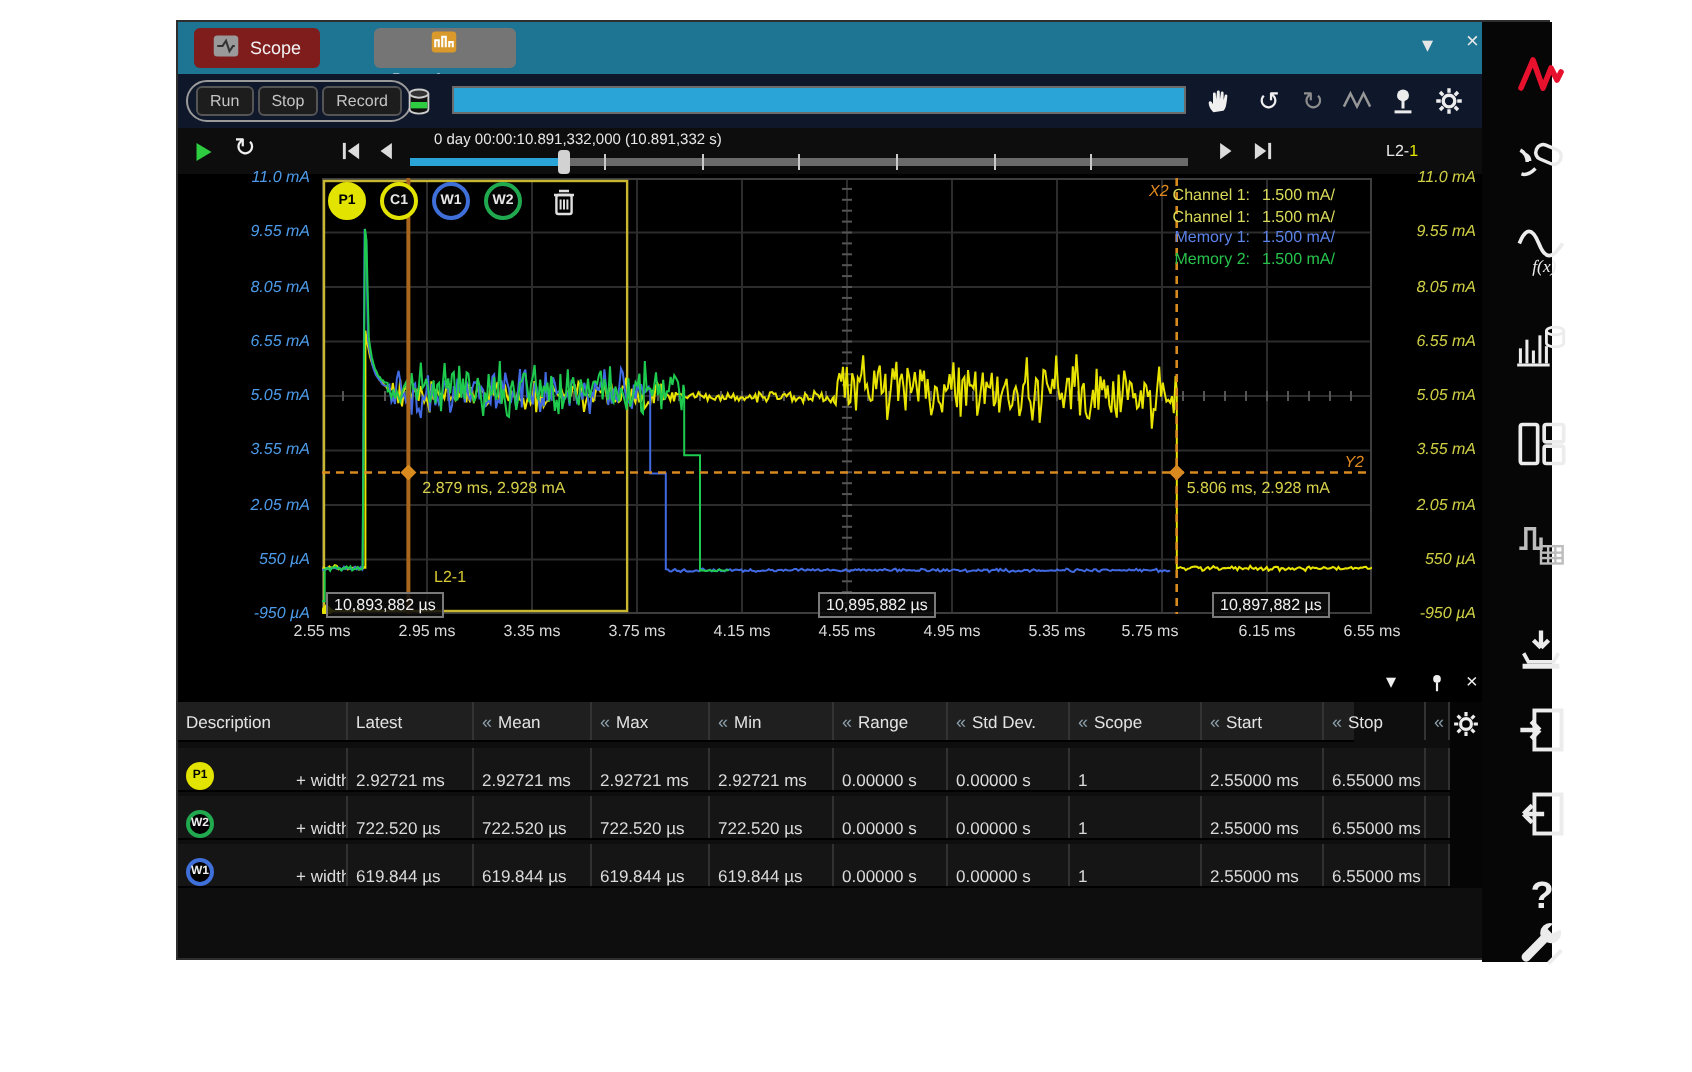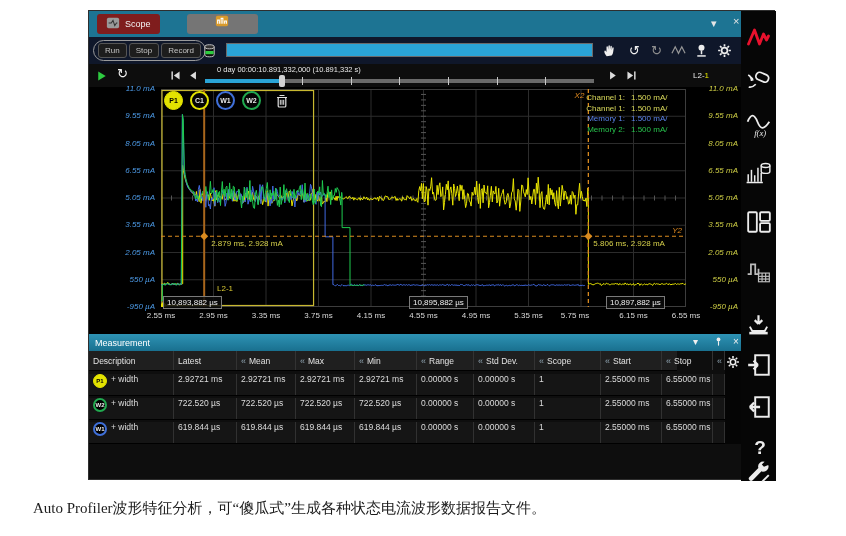--- a/index.html
+++ b/index.html
@@ -45,26 +45,26 @@
   .legrow .n{flex:1;text-align:right;margin-right:6px;}
   .legrow .v{width:52px;text-align:left;}
   
   .meas-title{position:absolute;left:0;top:323px;width:652px;height:17px;background:linear-gradient(#2e93b5,#19708f);color:#fff;font-size:9px;display:flex;align-items:center;padding-left:6px;}
   .mt-btn{position:absolute;top:326px;color:#f0f0f0;font-size:10px;line-height:10px;}
   .meas-body{position:absolute;left:0;top:340px;width:652px;height:128px;background:#0e0e0e;}
   .meas-head{position:absolute;left:0;top:340px;width:588px;height:20px;display:flex;background:#1f1f1f;border-bottom:1px solid #000;}
   .mh-cell{display:flex;align-items:center;gap:3px;padding-left:4px;font-size:8.5px;color:#e3e3e3;border-right:1px solid #333;overflow:hidden;white-space:nowrap;}
   .mh-cell .chev{color:#8fa3b0;font-size:9px;}
   .mrow{position:absolute;left:0;width:636px;height:22px;display:flex;background:#151515;border-bottom:1px solid #000;}
-  .mc{display:flex;align-items:flex-start;padding-left:4px;font-size:8.5px;color:#dcdcdc;border-right:1px solid #313131;overflow:hidden;white-space:nowrap;}
+  .mc{display:flex;align-items:flex-end;padding-left:4px;font-size:8.5px;color:#dcdcdc;border-right:1px solid #313131;overflow:hidden;white-space:nowrap;gap:37px;}
   .rowmark{width:14px;height:14px;border-radius:50%;display:flex;align-items:center;justify-content:center;font-size:6px;font-weight:bold;margin-right:4px;flex:0 0 14px;}
   .meas-gear{position:absolute;left:636px;top:340px;width:16px;height:93px;background:#050505;display:flex;align-items:flex-start;justify-content:center;padding-top:4px;}
   
   .sidebar{position:absolute;left:652px;top:0;width:35px;height:470px;background:#060606;}
-  .sb-icon{position:absolute;left:4px;width:27px;height:27px;display:flex;align-items:center;justify-content:flex-end;}
+  .sb-icon{position:absolute;left:16px;width:27px;height:27px;display:flex;align-items:center;justify-content:center;}
   
   .caption{position:absolute;left:33px;top:499px;width:790px;font-family:"Liberation Serif","DejaVu Serif",serif;font-size:15px;color:#1c1c1c;}
 </style>
 </head>
 <body>
 
 <div class="page">
   <div class="window">
 
     <div class="tabbar">
@@ -377,23 +377,20 @@
         <div class="legrow" style="color: rgb(91, 130, 232);">
           <span class="n">Memory 1:</span>
           <span class="v">1.500 mA/</span>
         </div>
         <div class="legrow" style="color: rgb(39, 194, 76);">
           <span class="n">Memory 2:</span>
           <span class="v">1.500 mA/</span>
         </div>
       </div>
 
-    <div class="meas-title">
-      <span>Measurement</span>
-    </div>
     <span class="mt-btn" style="left:604px;">▾</span>
     <span class="mt-btn" style="left:624px;top:325px;" id="ic-pushpin"><svg width="11" height="11" viewBox="0 0 16 16">
           <circle cx="8" cy="5" r="2.8" fill="#eee"></circle>
           <line x1="8" y1="7.5" x2="8" y2="14" stroke="#eee" stroke-width="1.6"></line>
         </svg></span>
     <span class="mt-btn" style="left:644px;">×</span>
     <div class="meas-body"></div>
     <div class="meas-head" id="meas-head">
         <div class="mh-cell" style="width: 85px; flex: 0 0 85px;">
           <span>Description</span>
@@ -578,14 +575,13 @@
         </div>
         <div class="sb-icon" style="top: 448px;">
           <svg width="26" height="26" viewBox="0 0 24 24">
             <path d="M20.5 4.5 a4.6 4.6 0 0 1 -6.2 5.8 L6.2 18.6 a2.1 2.1 0 0 1 -3 -3 L11.4 7.3 A4.6 4.6 0 0 1 17.2 1.6 l-2.6 2.6 2 2 Z" fill="#ececec"></path>
             <path d="M15 20 l6-6" stroke="#ececec" stroke-width="1.8"></path>
           </svg>
         </div>
       </div>
   </div>
 
-  <div class="caption">Auto Profiler波形特征分析，可“傻瓜式”生成各种状态电流波形数据报告文件。</div>
 </div>
 
 </body></html>

